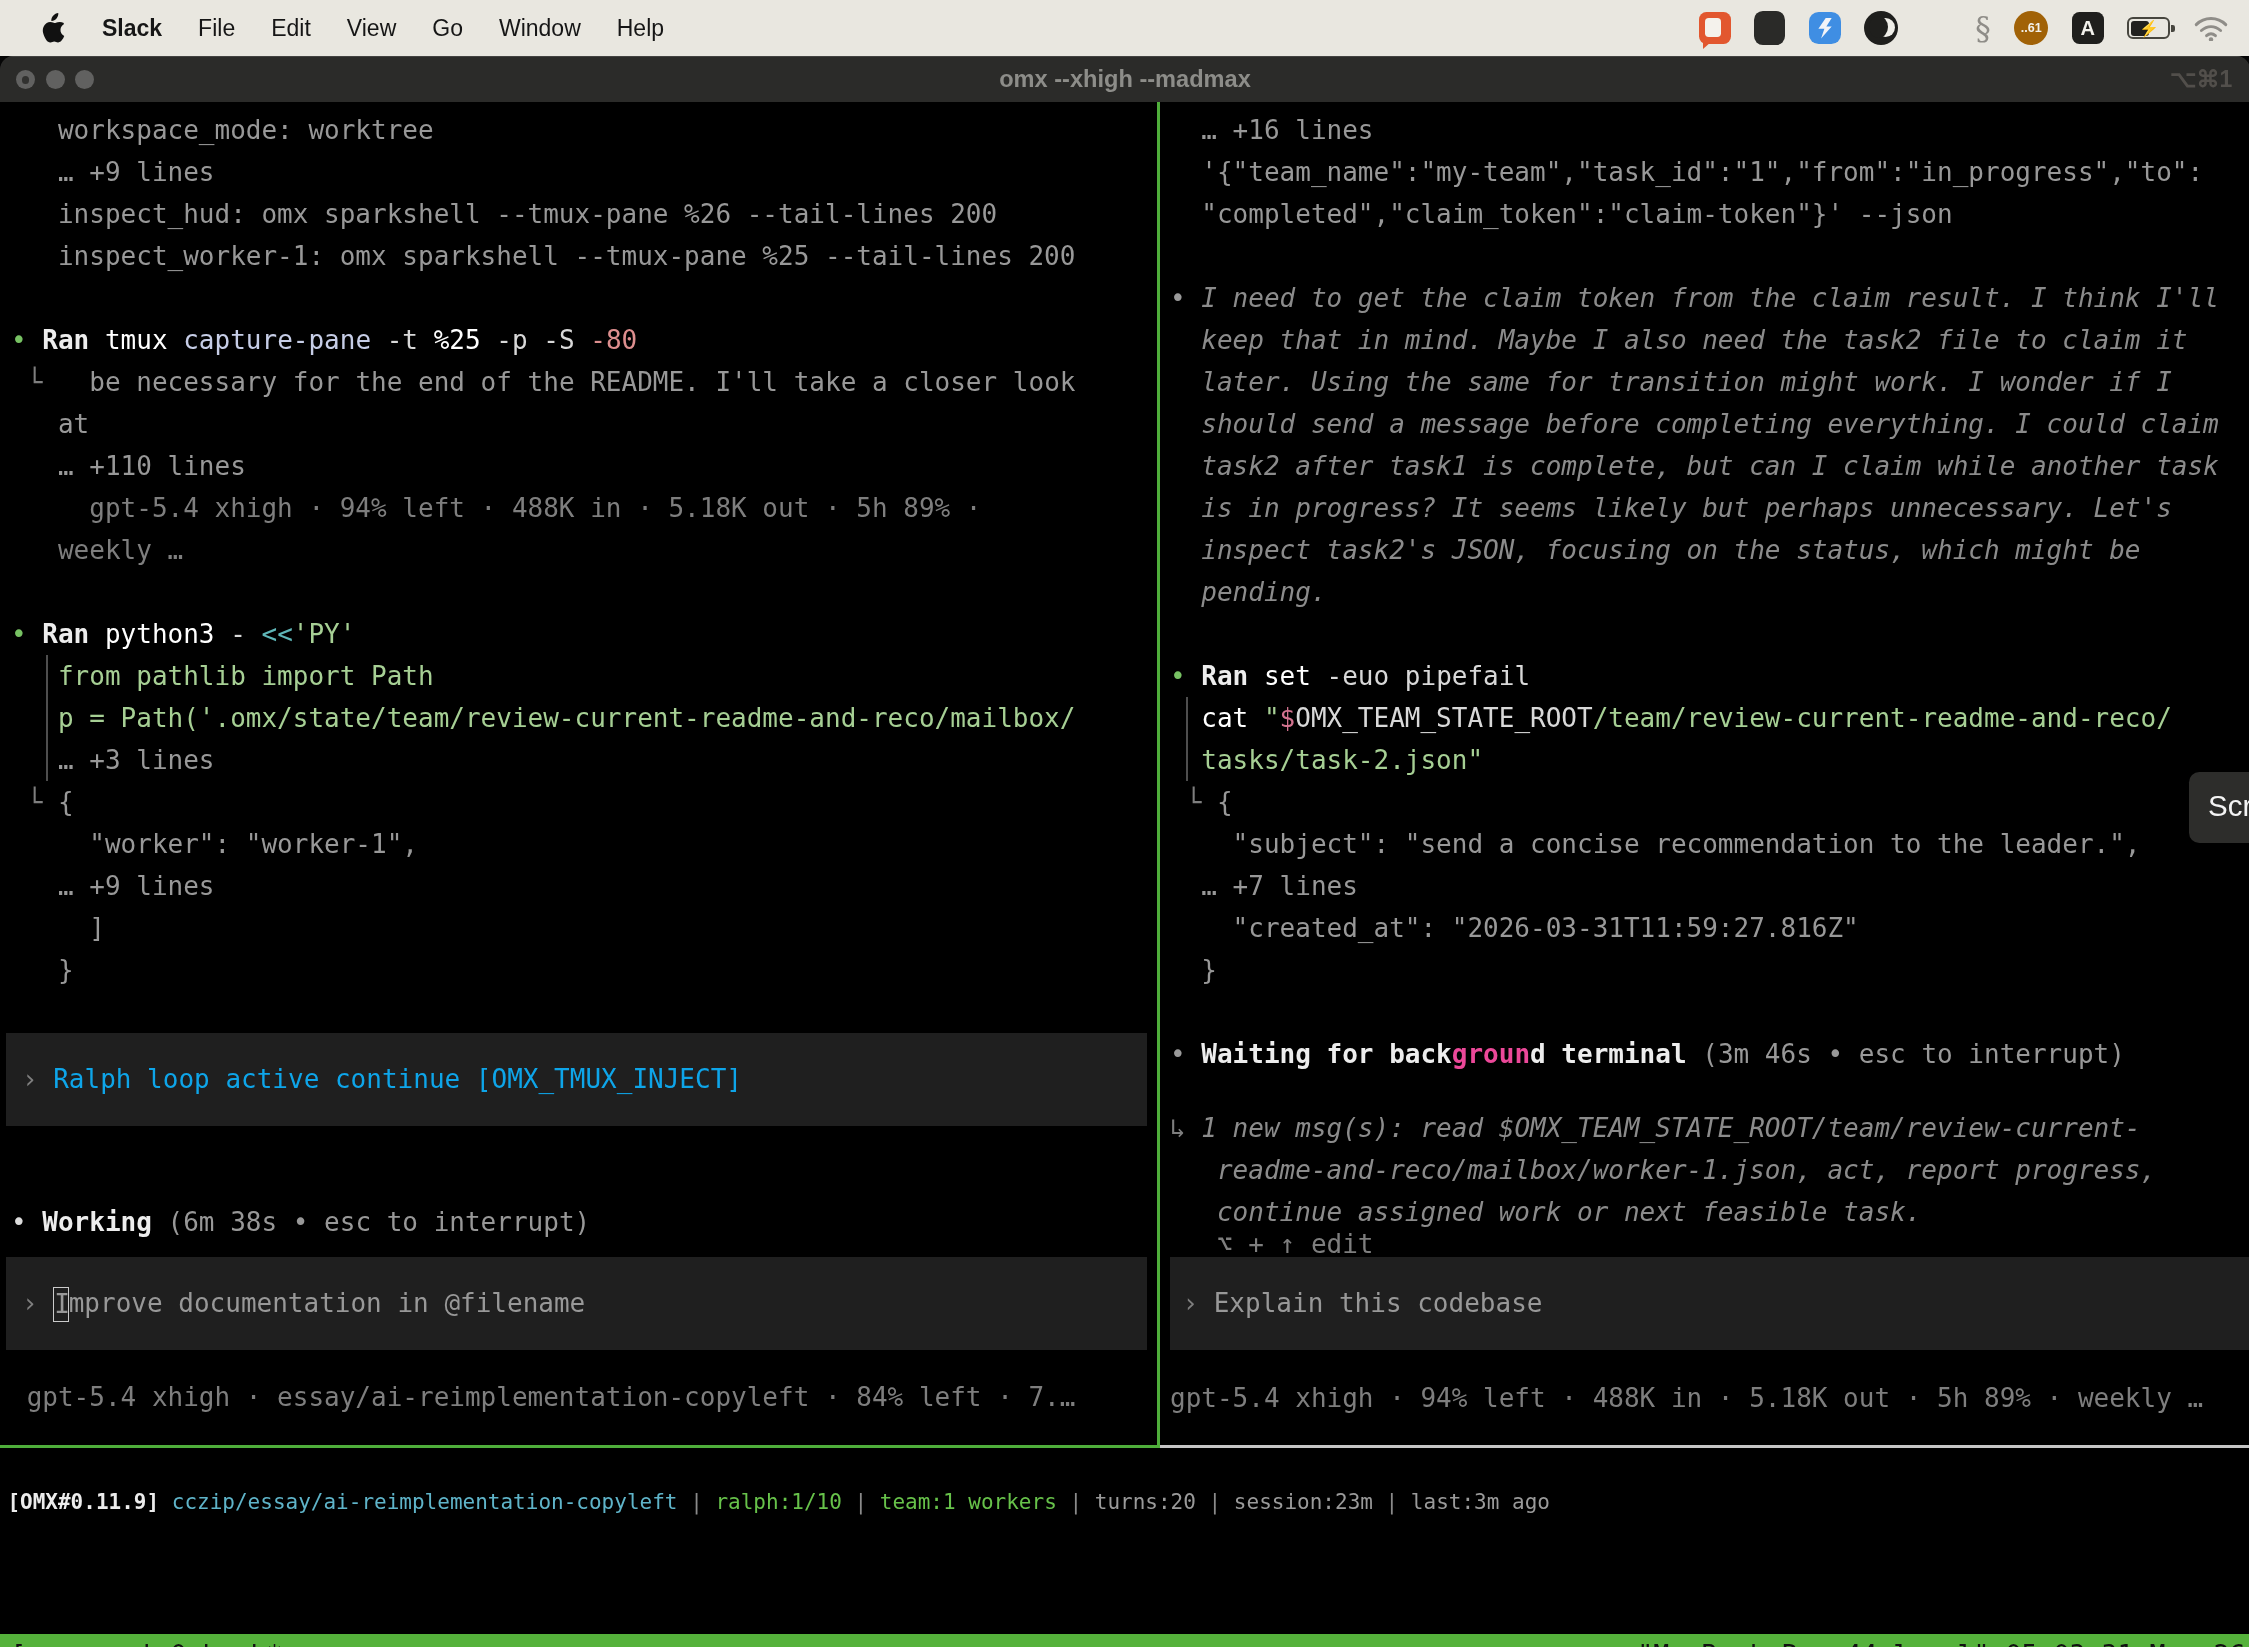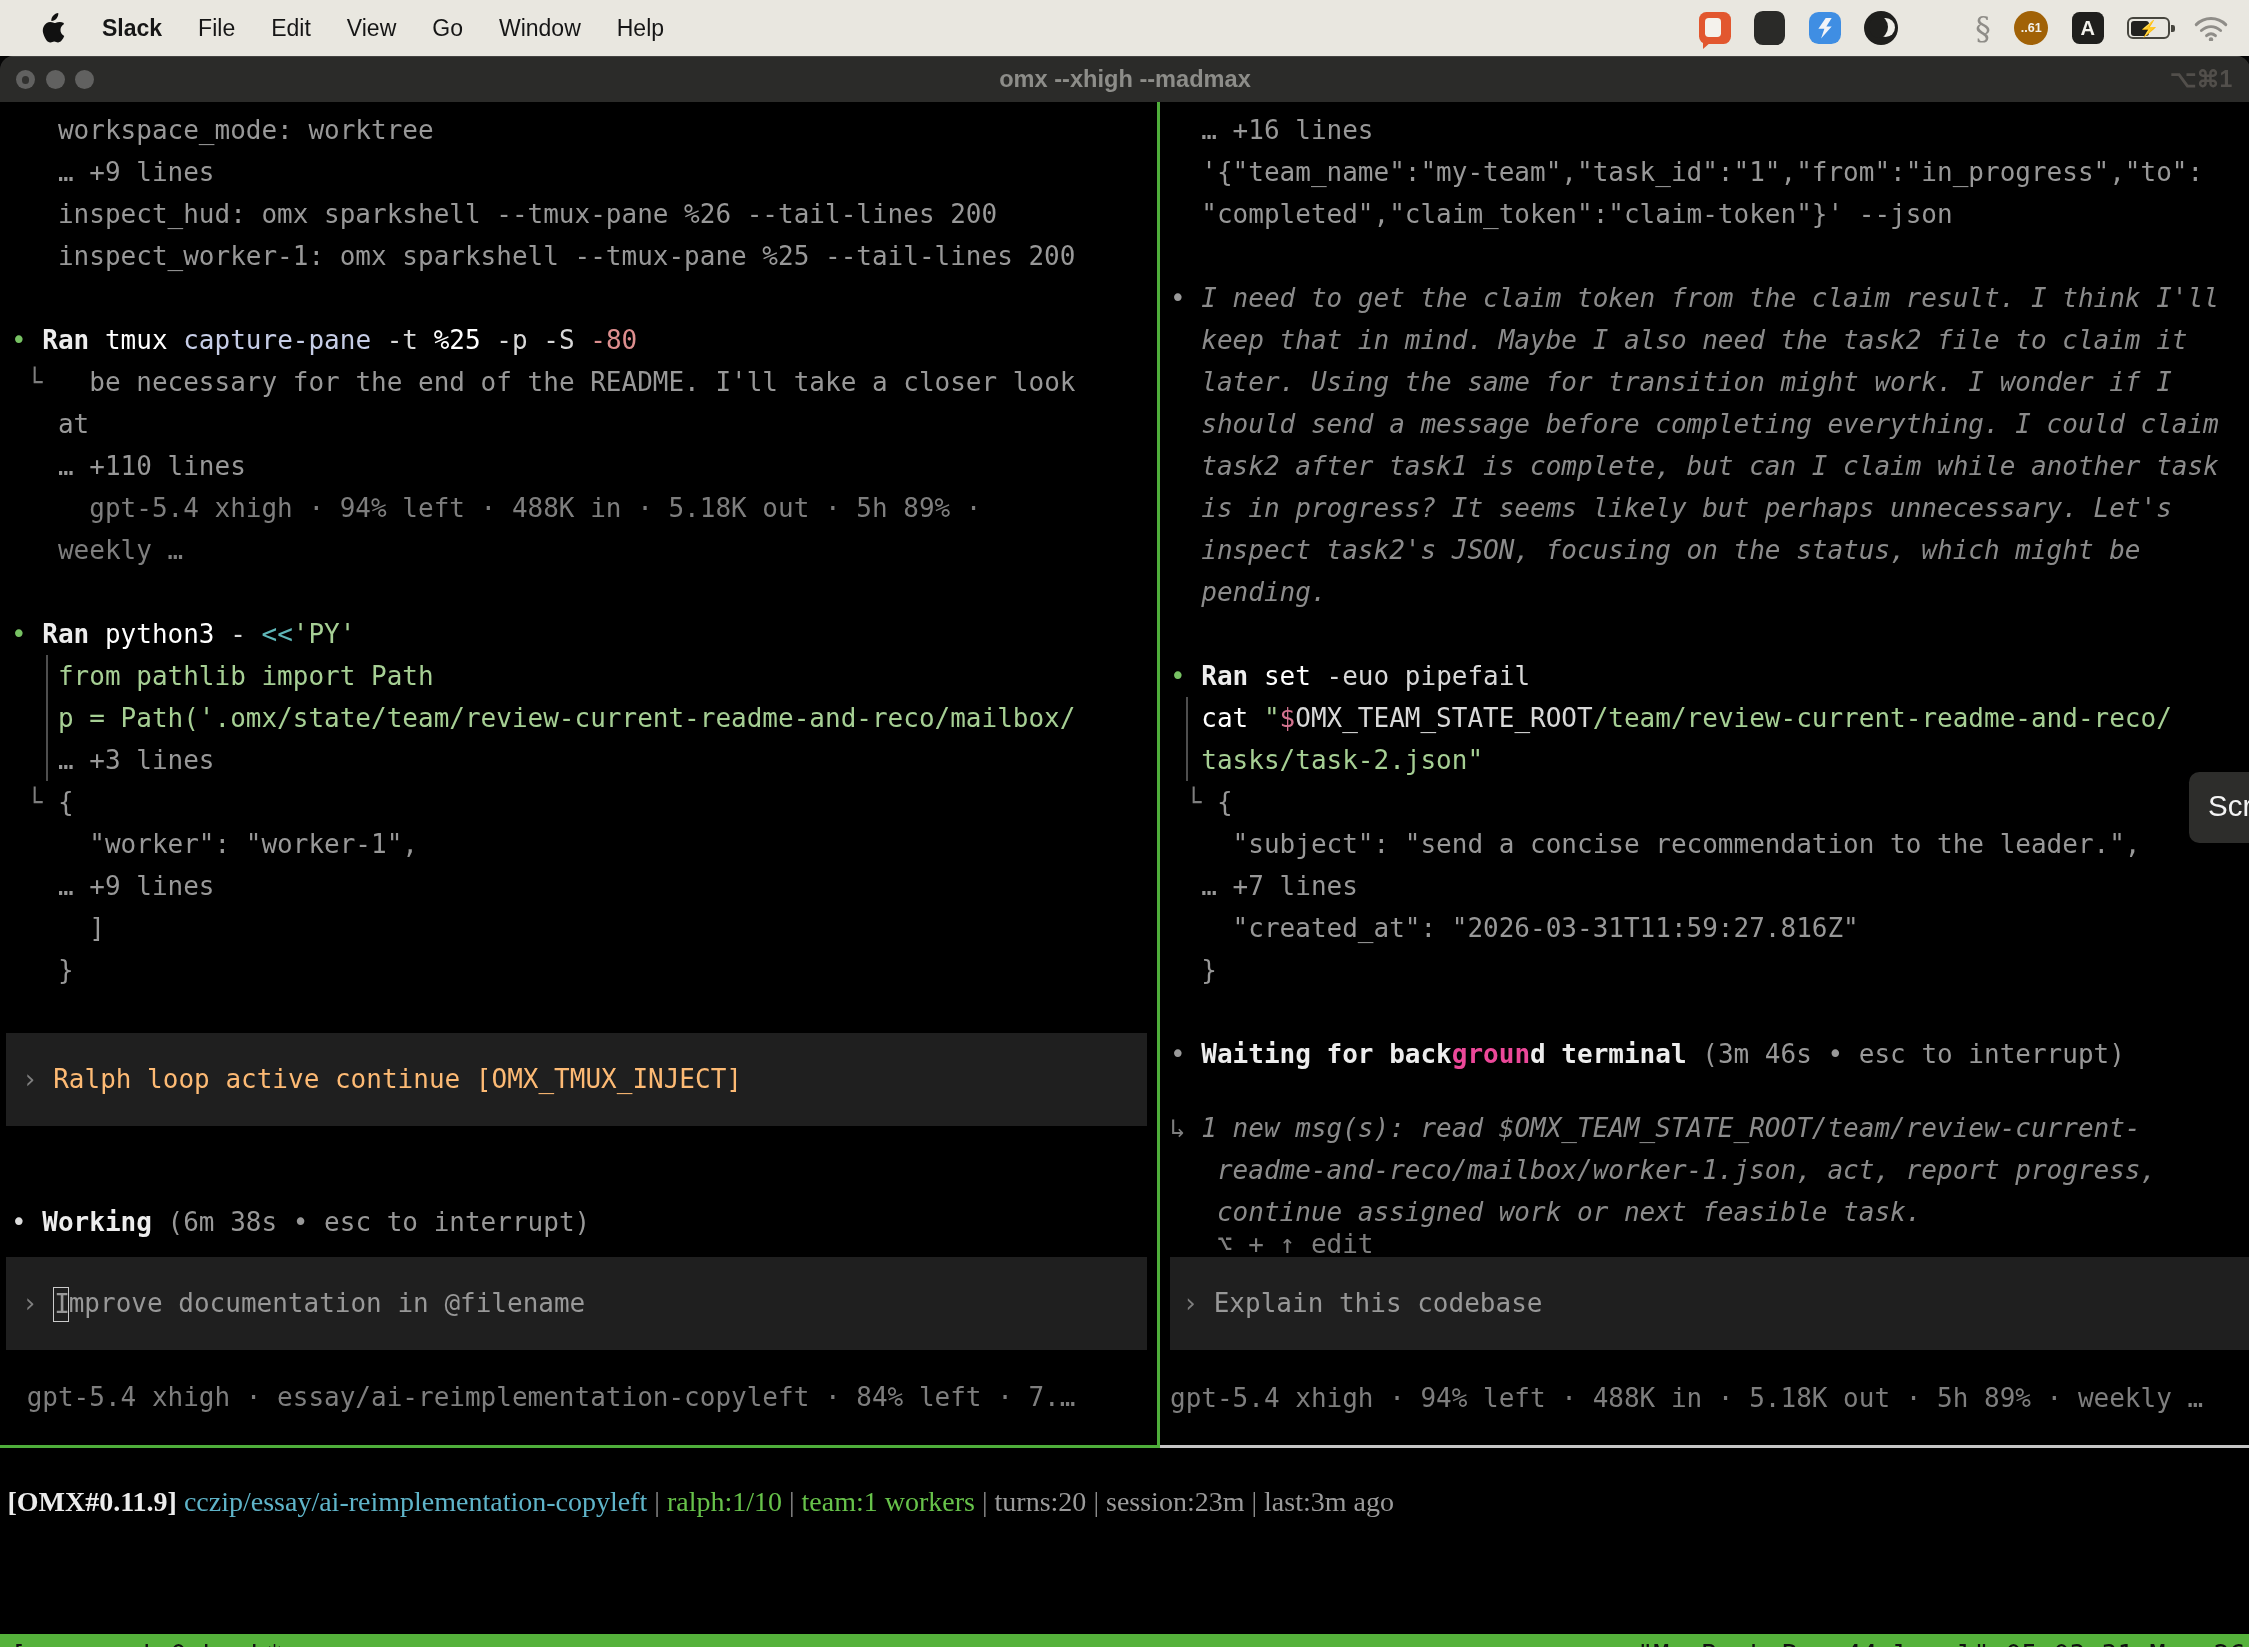--- a/index.html
+++ b/index.html
@@ -62,34 +62,34 @@
   .tight{min-height:23.6px;line-height:23.6px;}
   .mt102{margin-top:75px;} .mt18{margin-top:13.3px;} .mt36{margin-top:26.6px;}
   .tbox{height:93px;padding-top:25px;line-height:42px;white-space:pre;background:#1f1f1f;}
   .pane-left .tbox{margin-left:5.9px;margin-right:10.3px;padding-left:16px;}
   .pane-right .tbox{margin-left:-6.6px;padding-left:19px;}
   .bar::before{content:"";position:absolute;top:0;bottom:0;width:1.5px;background:#4e4e4e;}
   .pane-left .bar::before{left:46px;}
   .pane-right .bar::before{left:16px;}
 
   
-  .g{color:#989898;} .dg{color:#7e7e7e;} .lg{color:#d8d8d8;} .lgb{color:#fdba74;}
+  .g{color:#989898;} .dg{color:#7e7e7e;} .lg{color:#d8d8d8;} .lgb{color:#0ea5e9;}
   .w{color:#ededed;font-weight:700;} .wd{color:#ec4899;font-weight:700;} .wb{color:#dcdcdc;}
   .grn{color:#a6cf94;} .bl{color:#ffffff;} .pb{color:#c6cde6;} .or{color:#ffffff;}
   .sa{color:#dd8e8e;} .te{color:#5fb6b8;} .pk{color:#d3738f;}
   .it{color:#8b8b8b;font-style:italic;} .bug{color:#77c263;} .gb{color:#9a9a9a;}
   .cur{display:inline-block;width:15.5px;height:35px;line-height:32px;border:1.5px solid #cbcbcb;color:#989898;vertical-align:middle;}
 
   
   .divider-v{position:absolute;top:0;left:1157px;width:3px;height:1345px;background:#4fae3b;}
   .pborder-bl{position:absolute;top:1343px;left:0;width:1160px;height:3px;background:#4fae3b;}
   .pborder-br{position:absolute;top:1343px;left:1160px;right:0;height:3px;background:#c6c6c6;}
 
   
-  .omx-status{position:absolute;top:1379px;left:7.4px;right:0;height:42px;line-height:42px;white-space:pre;font-size:28px;font-family:Liberation Serif, serif;}
+  .omx-status{position:absolute;top:1379px;left:7.4px;right:0;height:42px;line-height:42px;white-space:pre;font-size:21px;}
   .omx-status .ver{color:#ececec;font-weight:700;}
   .omx-status .path{color:#5fb4c9;}
   .omx-status .sep{color:#8a8a8a;}
   .omx-status .grn2{color:#67c24a;}
   .omx-status .gry{color:#9a9a9a;}
 
   
   .tooltip{position:absolute;top:670px;left:2189px;width:103px;height:71px;background:#2d2d2b;border-radius:10.3px;
     color:#f4f4f4;font-family:"Liberation Sans",sans-serif;font-size:29.5px;line-height:68px;padding-left:19px;}
 

